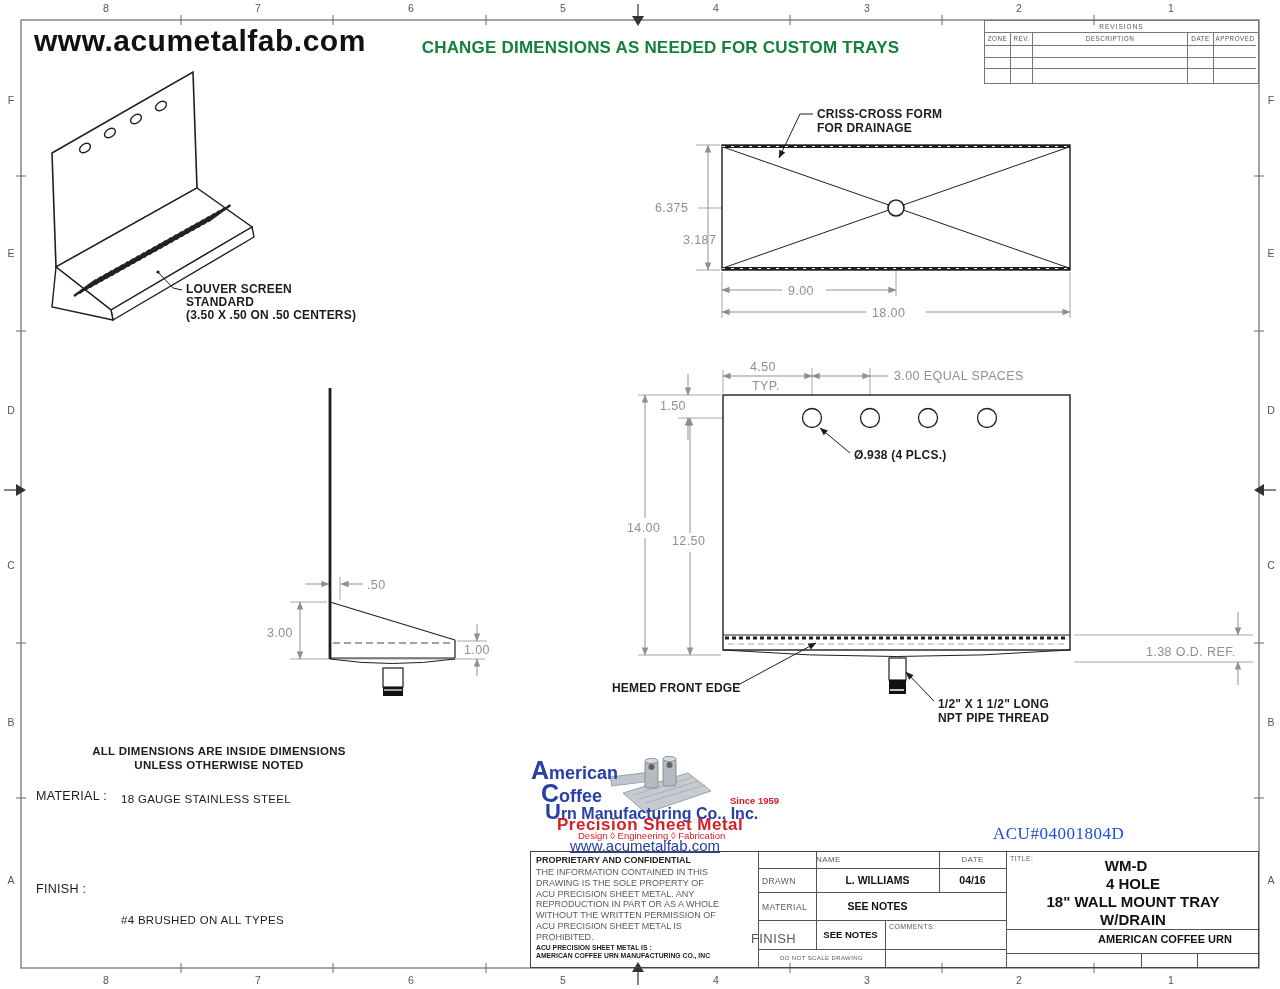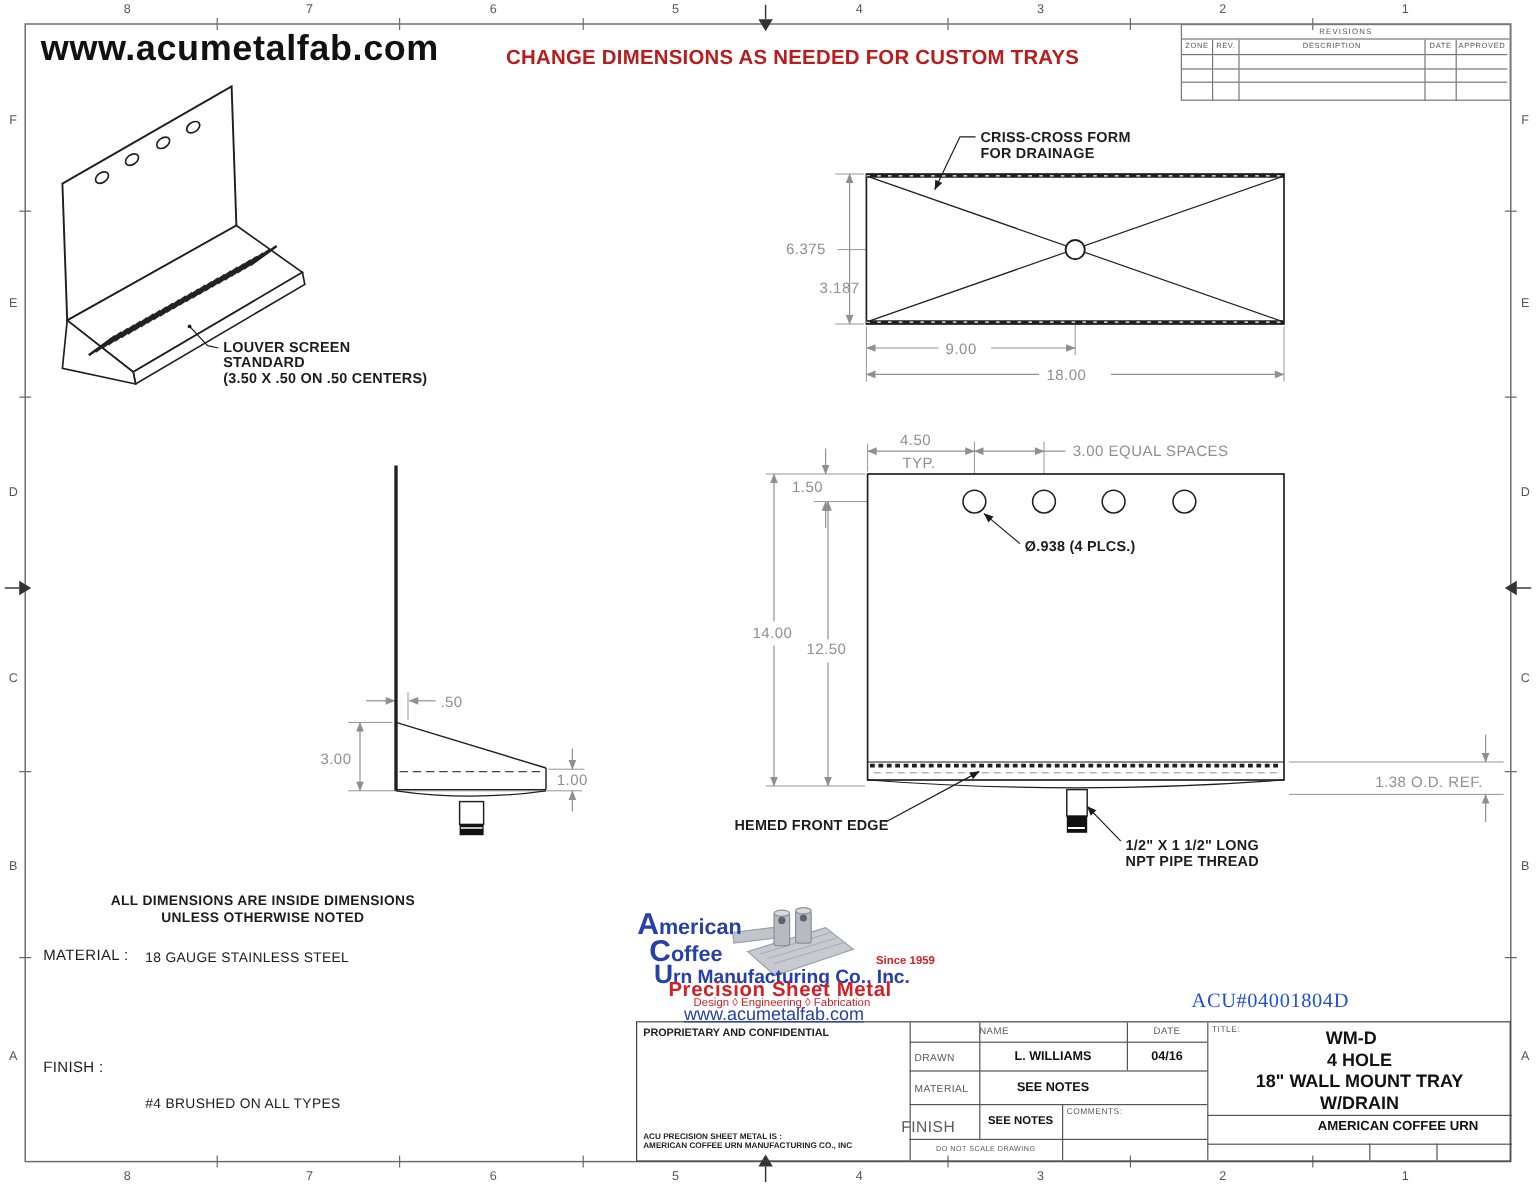--- a/index.html
+++ b/index.html
@@ -4,21 +4,21 @@
 <style>
   html,body{margin:0;padding:0;background:#fff;}
   #page{position:relative;width:1280px;height:989px;background:#fff;overflow:hidden;
         font-family:"Liberation Sans",sans-serif;}
   .abs{position:absolute;}
   .gridlab{position:absolute;width:16px;height:13px;font:10.5px "Liberation Sans",sans-serif;
            color:#555;text-align:center;}
   .site-title{position:absolute;left:34px;top:24px;font-weight:bold;font-size:30px;
               letter-spacing:.5px;color:#111;}
   .banner{position:absolute;left:408px;top:38px;width:505px;text-align:center;
-          font-weight:bold;font-size:17px;color:#b91c1c;letter-spacing:.2px;}
+          font-weight:bold;font-size:17px;color:#15803d;letter-spacing:.2px;}
   
   .revtbl{position:absolute;left:984px;top:20px;width:275px;height:64px;border:1px solid #777;
           box-sizing:border-box;color:#555;}
   .revtbl .ttl{height:11px;border-bottom:1px solid #777;text-align:center;
                font-size:6.5px;letter-spacing:1px;line-height:11px;}
   .revgrid{display:grid;grid-template-columns:26px 22px 155px 26px 42px;grid-template-rows:13px 12px 11px 15px;}
   .revgrid div{border-right:1px solid #777;border-bottom:1px solid #777;font-size:6.3px;
                letter-spacing:.5px;text-align:center;line-height:12px;overflow:hidden;}
   .revgrid div:nth-child(5n){border-right:none;}
   .revgrid div:nth-child(n+16){border-bottom:none;}
@@ -308,20 +308,27 @@
     <div class="tline" style="left:227px;top:16px;width:248px;height:1px"></div>
     <div class="tline" style="left:227px;top:40px;width:248px;height:1px"></div>
     <div class="tline" style="left:227px;top:68px;width:248px;height:1px"></div>
     <div class="tline" style="left:227px;top:97px;width:248px;height:1px"></div>
     <div class="tline" style="left:475px;top:77px;width:254px;height:1px"></div>
     <div class="tline" style="left:475px;top:101px;width:254px;height:1px"></div>
     <div class="tline" style="left:610px;top:101px;width:1px;height:14px"></div>
     <div class="tline" style="left:666px;top:101px;width:1px;height:14px"></div>
 
     <div class="abs" style="left:5px;top:3px;font-size:9px;font-weight:bold;color:#222">PROPRIETARY AND CONFIDENTIAL</div>
+    <div class="abs" style="left:5px;top:15px;width:218px;font-size:9px;line-height:10.8px;color:#5a5a5a;white-space:pre-line">THE INFORMATION CONTAINED IN THIS
+DRAWING IS THE SOLE PROPERTY OF
+ACU PRECISION SHEET METAL.  ANY
+REPRODUCTION IN PART OR AS A WHOLE
+WITHOUT THE WRITTEN PERMISSION OF
+ACU PRECISION SHEET METAL IS
+PROHIBITED.</div>
     <div class="abs" style="left:5px;top:92px;font-size:6.8px;font-weight:bold;color:#222">ACU PRECISION SHEET METAL IS :</div>
     <div class="abs" style="left:5px;top:100px;font-size:6.8px;font-weight:bold;color:#222">AMERICAN COFFEE URN MANUFACTURING CO., INC</div>
 
     <div class="tb-txt" style="left:285px;top:3px;width:123px;text-align:left;font-size:8px">NAME</div>
     <div class="tb-txt" style="left:408px;top:3px;width:67px;text-align:center;font-size:8px">DATE</div>
     <div class="tb-txt" style="left:231px;top:24px;font-size:8.5px">DRAWN</div>
     <div class="tb-val" style="left:285px;top:22px;width:123px;font-size:10.5px">L. WILLIAMS</div>
     <div class="tb-val" style="left:408px;top:22px;width:67px;font-size:10.5px">04/16</div>
     <div class="tb-txt" style="left:231px;top:50px;font-size:8.5px">MATERIAL</div>
     <div class="tb-val" style="left:285px;top:48px;width:123px;font-size:10.5px">SEE NOTES</div>

